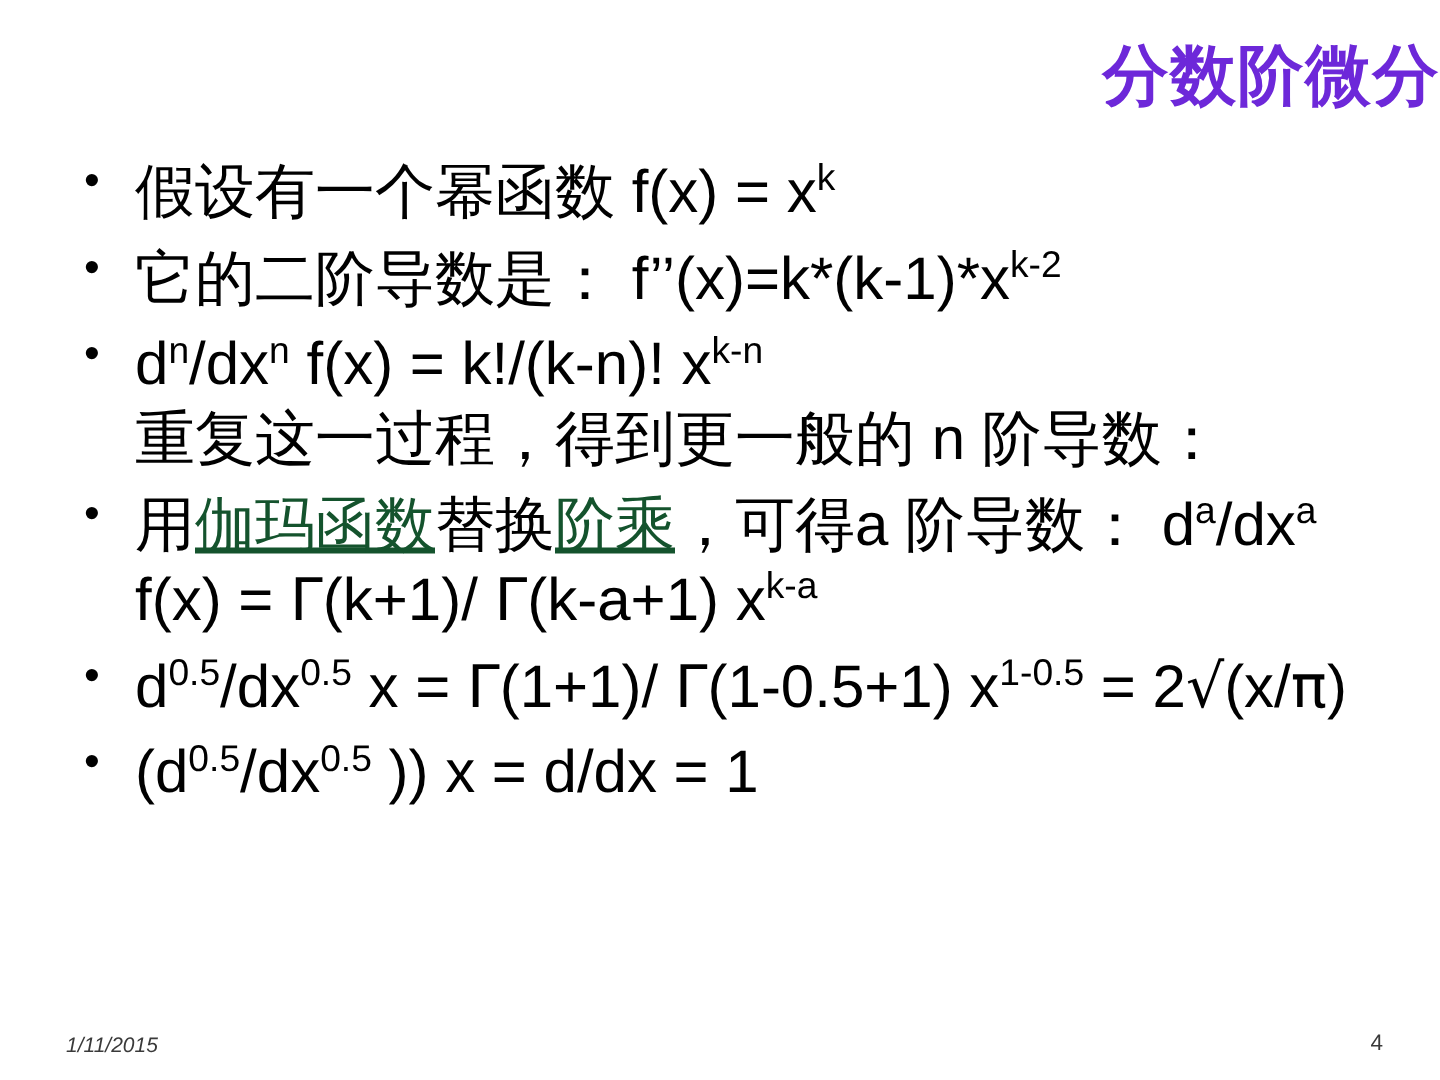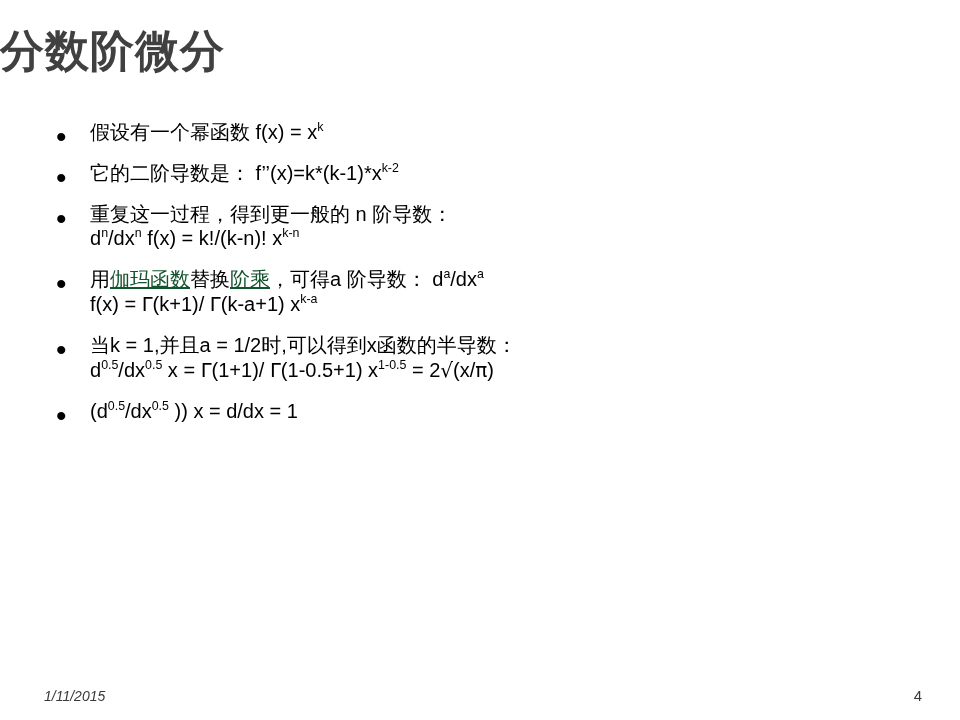--- a/index.html
+++ b/index.html
@@ -18,44 +18,43 @@
     width: 960px;
     height: 720px;
     background: #ffffff;
     box-sizing: border-box;
   }
   .slide-title {
     position: absolute;
     top: 26px;
     left: 0;
     width: 960px;
-    text-align: left;
+    text-align: right;
     font-size: 44px;
     font-weight: bold;
-    color: #404040;
+    color: #6d28d9;
     letter-spacing: 1px;
     line-height: 1.15;
   }
   .body-list {
     position: absolute;
     top: 104px;
     left: 42px;
     width: 890px;
     list-style: none;
     margin: 0;
     padding: 0;
   }
   .bullet-item {
     position: relative;
     padding-left: 48px;
     margin-bottom: 8px;
-    font-size: 20px;
+    font-size: 40px;
     line-height: 1.24;
     color: #000000;
-    margin-top: 16px;
   }
   .bullet-item::before {
     content: "\2022";
     position: absolute;
     left: 14px;
     top: -2px;
     font-size: 30px;
     line-height: 1.24;
     color: #000000;
   }
@@ -106,29 +105,28 @@
   <div class="slide-title">分数阶微分</div>
 
   <ul class="body-list">
       <li class="bullet-item">
         <span class="line"><span>假设有一个幂函数 f(x) = x</span><sup>k</sup></span>
       </li>
       <li class="bullet-item">
         <span class="line"><span>它的二阶导数是：</span><span> f’’(x)=k*(k-1)*x</span><sup>k-2</sup></span>
       </li>
       <li class="bullet-item">
+        <span class="line"><span>d</span><sup>n</sup><span>/dx</span><sup>n</sup><span> f(x) = k!/(k-n)! x</span><sup>k-n</sup></span>
         <span class="line"><span>重复这一过程，得到更一般的 n 阶导数：</span></span>
-        <span class="line"><span>d</span><sup>n</sup><span>/dx</span><sup>n</sup><span> f(x) = k!/(k-n)! x</span><sup>k-n</sup></span>
       </li>
       <li class="bullet-item">
         <span class="line"><span>用</span><a class="lnk" href="#">伽玛函数</a><span>替换</span><a class="lnk" href="#">阶乘</a><span>，可得a 阶导数：</span><span> d</span><sup>a</sup><span>/dx</span><sup>a</sup></span>
         <span class="line"><span>f(x) = </span><span class="gamma">Γ</span><span>(k+1)/ </span><span class="gamma">Γ</span><span>(k-a+1) x</span><sup>k-a</sup></span>
       </li>
       <li class="bullet-item">
-        <span class="line"><span>当k = 1,并且a = 1/2时,可以得到x函数的半导数：</span></span>
         <span class="line"><span>d</span><sup>0.5</sup><span>/dx</span><sup>0.5</sup><span> x = </span><span class="gamma">Γ</span><span>(1+1)/ </span><span class="gamma">Γ</span><span>(1-0.5+1) x</span><sup>1-0.5</sup><span> = 2</span><span class="sqrt">√</span><span>(x/</span><span class="pi">π</span><span>)</span></span>
       </li>
       <li class="bullet-item">
         <span class="line"><span>(d</span><sup>0.5</sup><span>/dx</span><sup>0.5</sup><span> )) x = d/dx = 1</span></span>
       </li>
     </ul>
 
   <div class="footer-date">1/11/2015</div>
   <div class="footer-pagenum">4</div>
 

